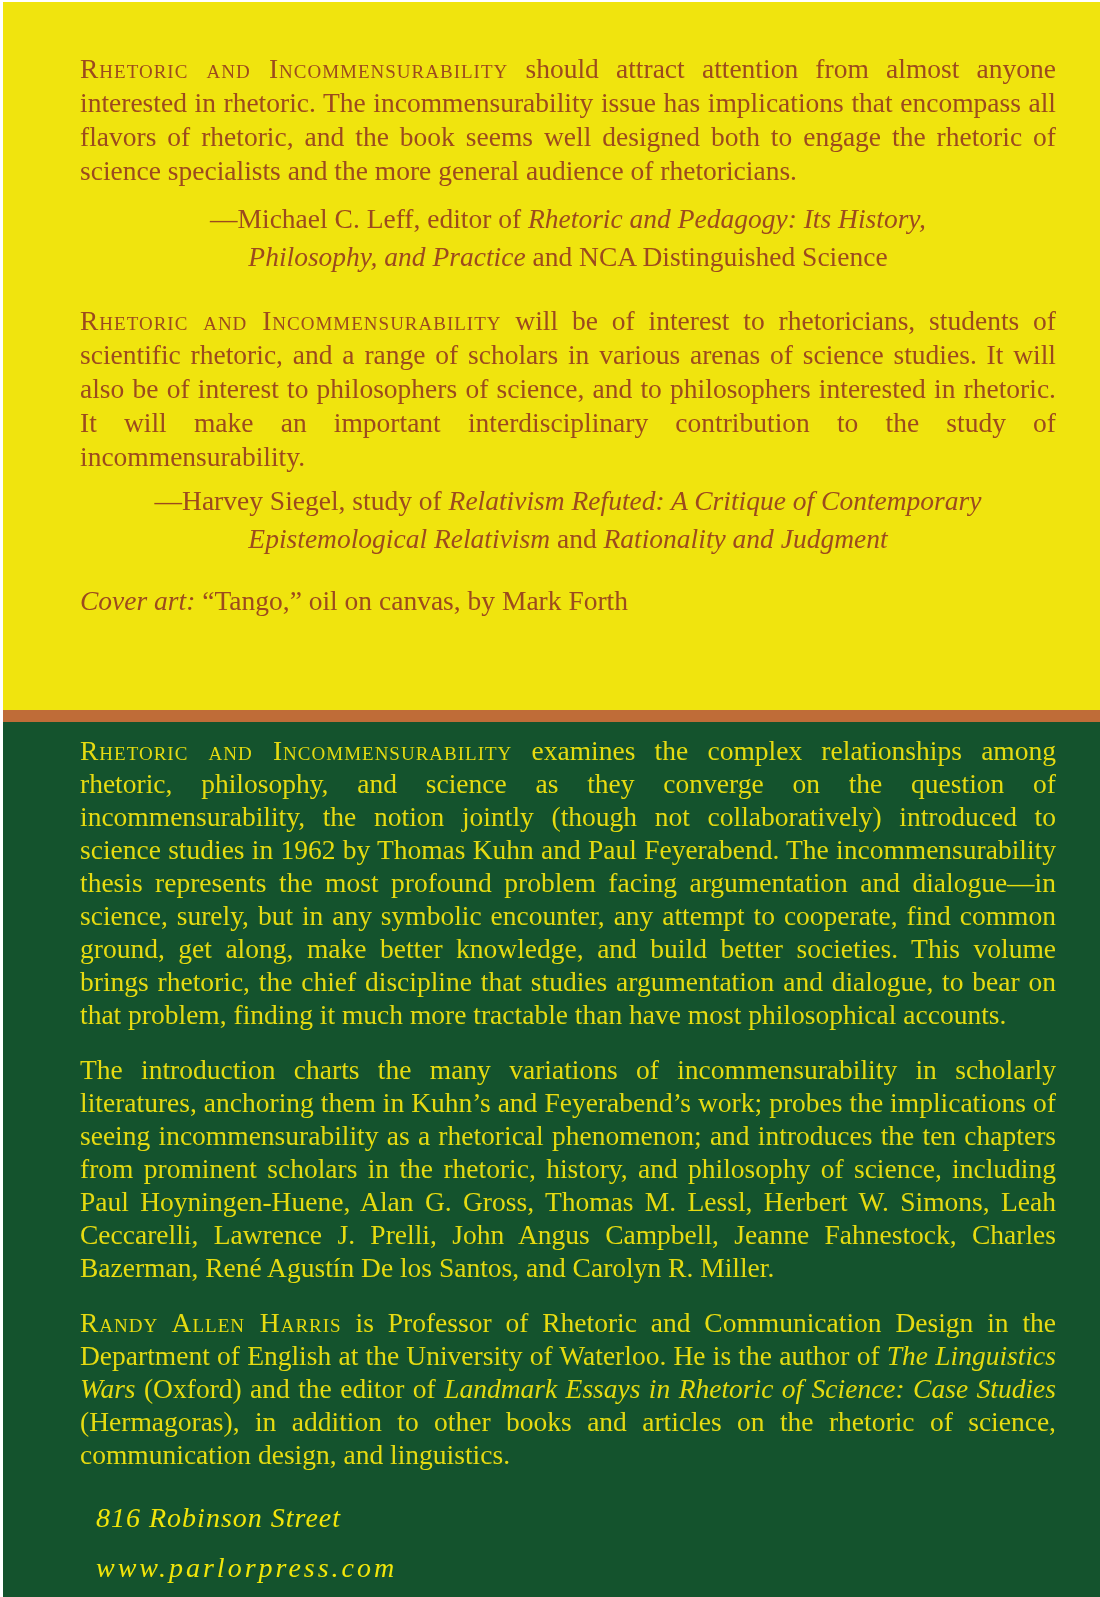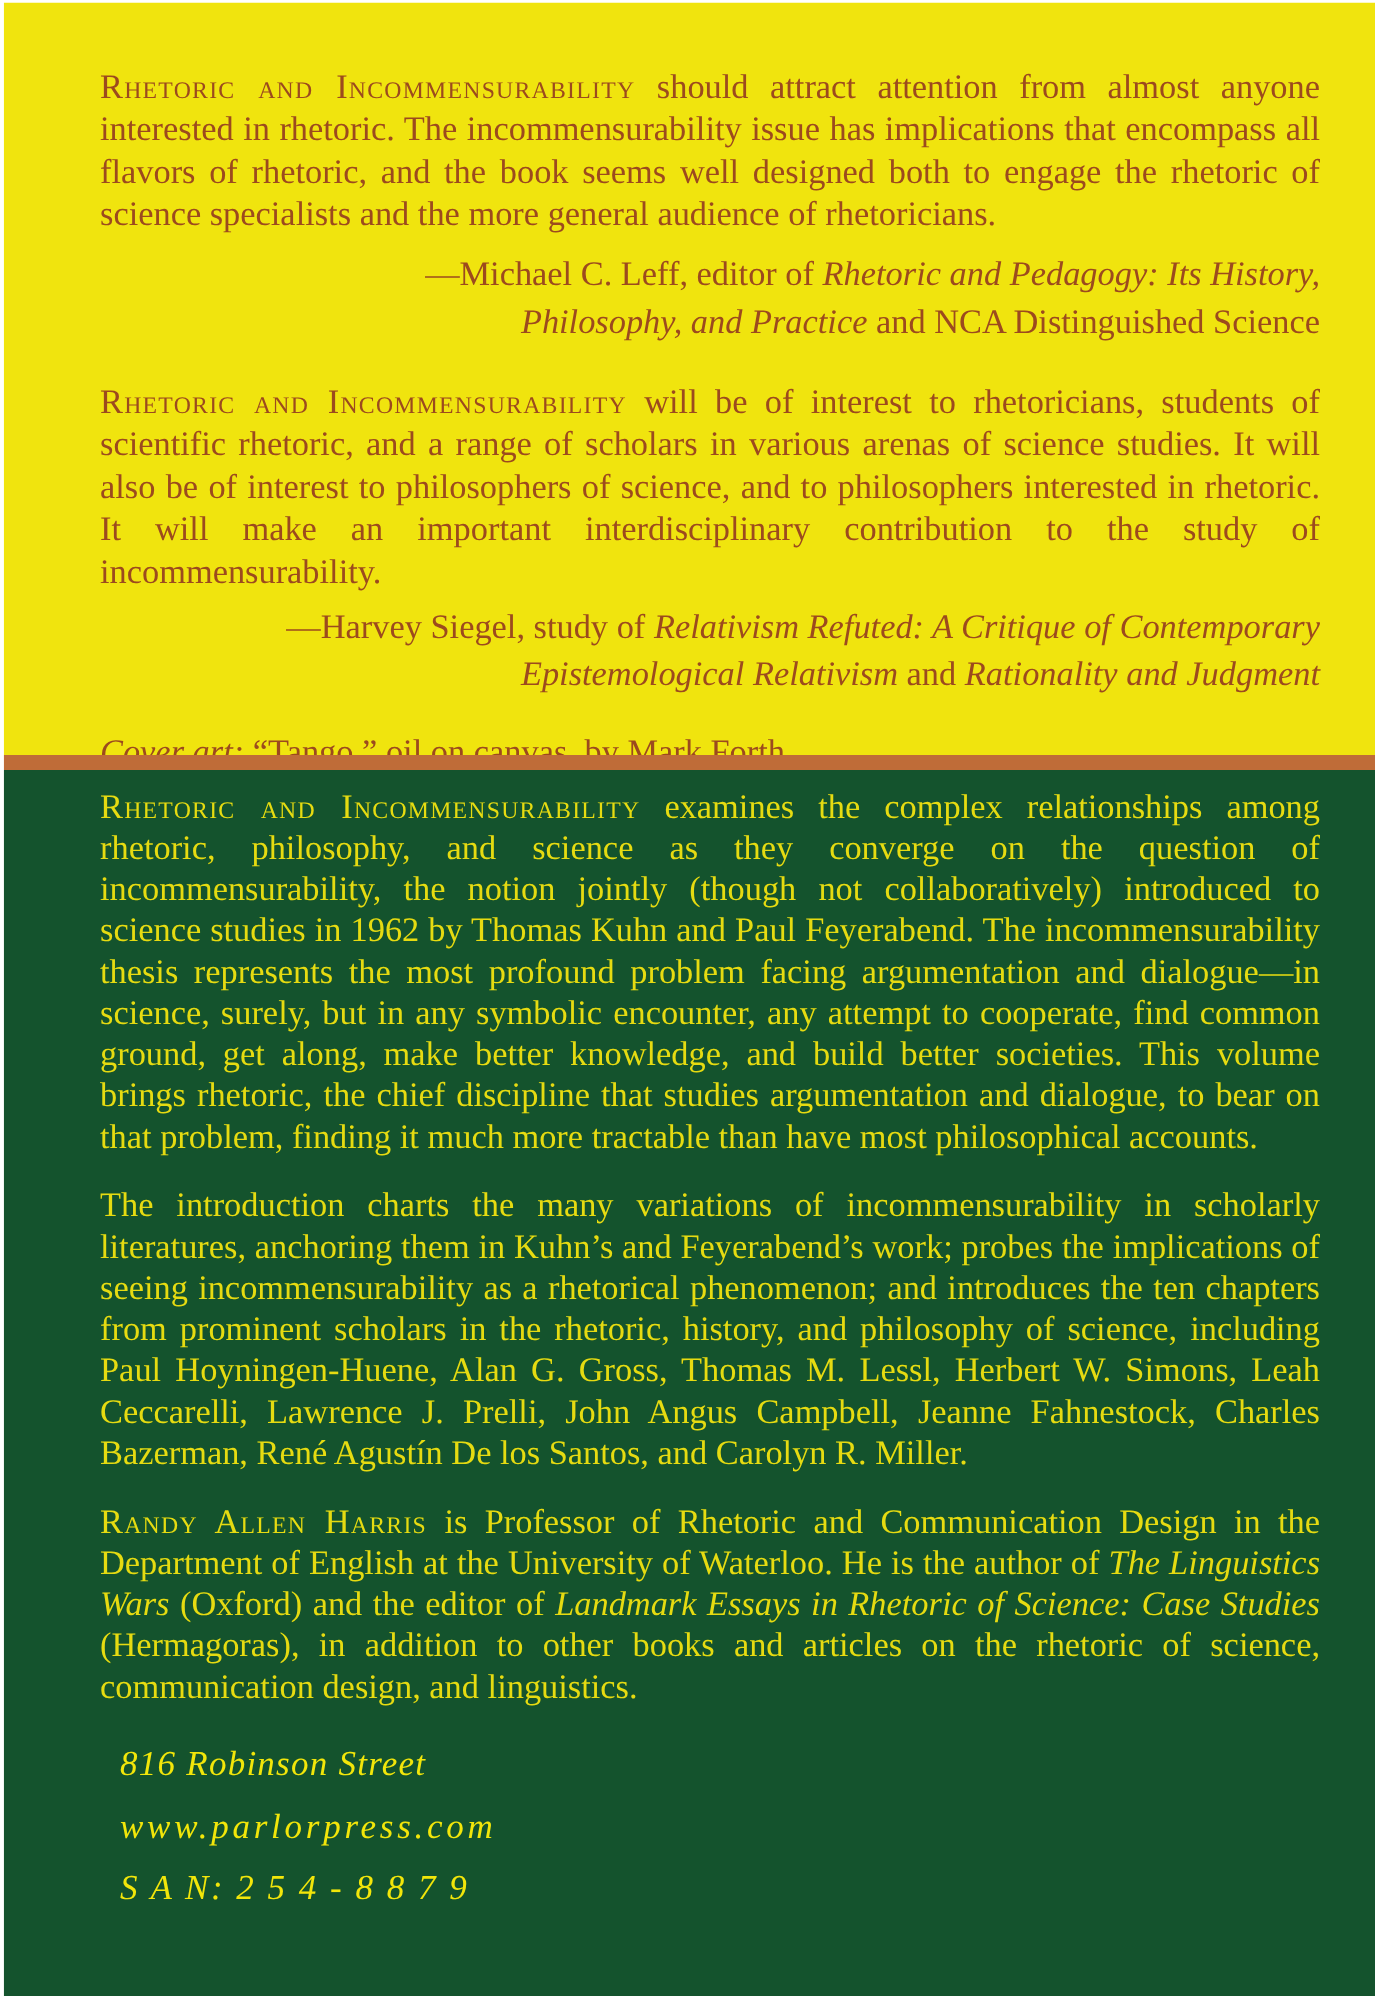--- a/index.html
+++ b/index.html
@@ -13,41 +13,41 @@
     width: 1100px;
     height: 1597px;
     box-sizing: border-box;
     border-left: 3px solid #ffffff;
     border-top: 2px solid #ffffff;
     overflow: hidden;
   }
   
   .yellow-panel {
     box-sizing: border-box;
-    height: 602px;
+    height: 708px;
     background: #f0e40e;
     color: #9c4a1e;
     padding: 50px 44px 0 77px;
     overflow: hidden;
   }
   .blurb {
     margin: 0;
     font-size: 27.5px;
     line-height: 34px;
     text-align: justify;
   }
   .smallcaps {
     font-variant: small-caps;
     letter-spacing: 1px;
   }
   .attribution {
     margin: 12px 0 0 0;
     font-size: 27.5px;
     line-height: 38px;
-    text-align: right;
+    text-align: center;
   }
   .it { font-style: italic; }
   .blurb-2 { margin-top: 28px; }
   .attribution-2 { margin-top: 8px; }
   .cover-art {
     margin: 26px 0 0 0;
     font-size: 27.5px;
     line-height: 34px;
     text-align: left;
   }

